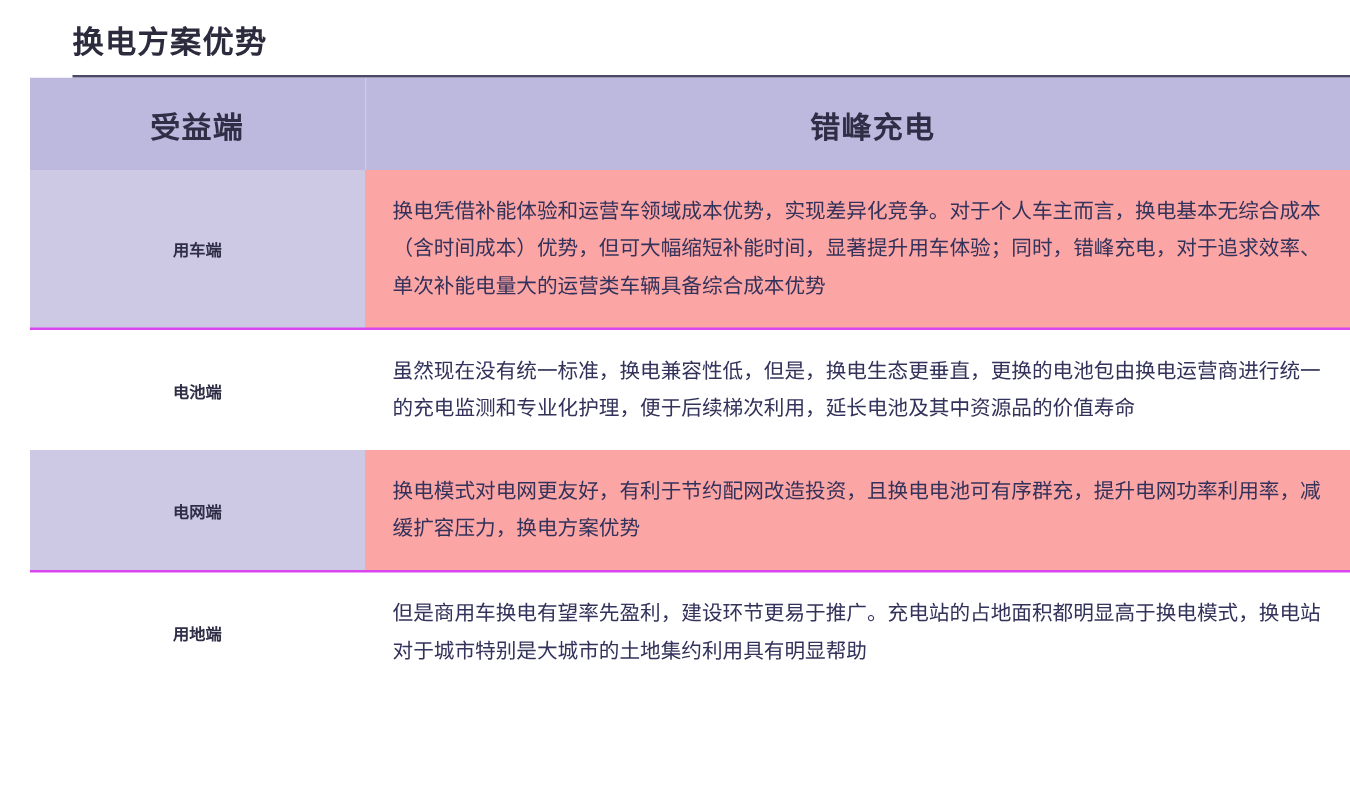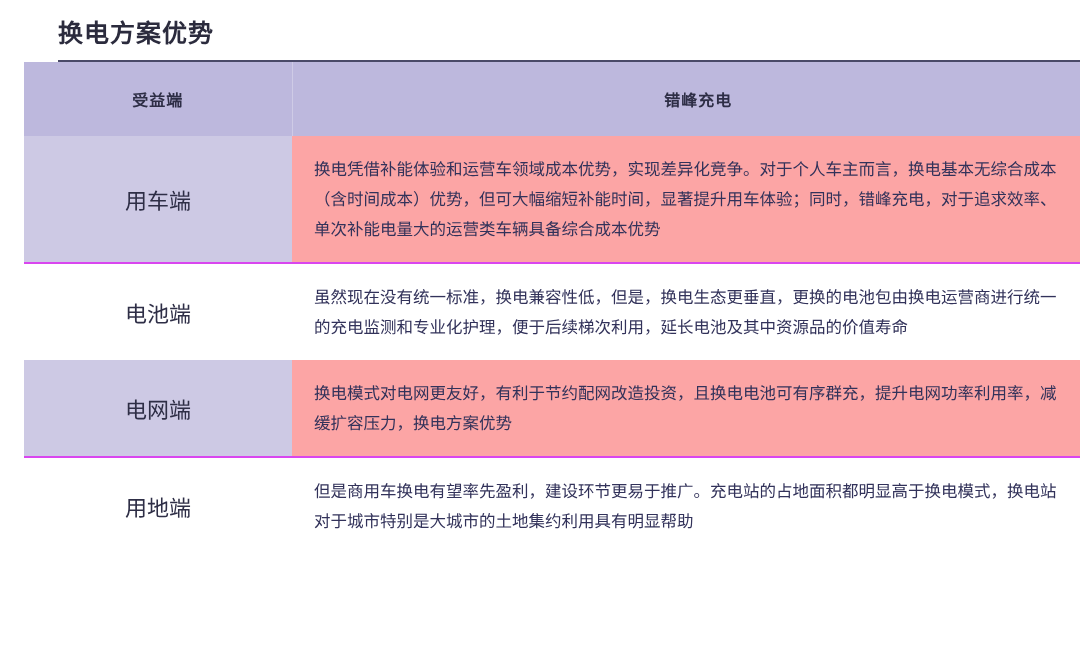--- a/index.html
+++ b/index.html
@@ -47,36 +47,37 @@
     width: 1080px;
     border-collapse: collapse;
     table-layout: fixed;
   }
   table.adv-table col.c1 { width: 268px; }
   table.adv-table col.c2 { width: 812px; }
 
   .head-row th {
     background: #bdb8dd;
     color: #2e2e46;
-    font-size: 16px;
+    font-size: 24px;
     font-weight: bold;
     text-align: center;
     padding: 14px 0 14px 0;
     height: 46px;
     letter-spacing: 1px;
   }
   .head-row th.th-left {
     border-right: 1px solid #cfcbe6;
   }
   td.cell-left {
     text-align: center;
     vertical-align: middle;
-    font-size: 22px;
+    font-size: 13px;
     color: #2e2e46;
     padding: 20px 10px;
+    font-weight: bold;
   }
   td.cell-right {
     text-align: left;
     vertical-align: middle;
     font-size: 16.5px;
     color: #32325a;
     line-height: 1.82;
     padding: 18px 36px 18px 22px;
   }
   tr.row-a td { background: #fca5a5; }

